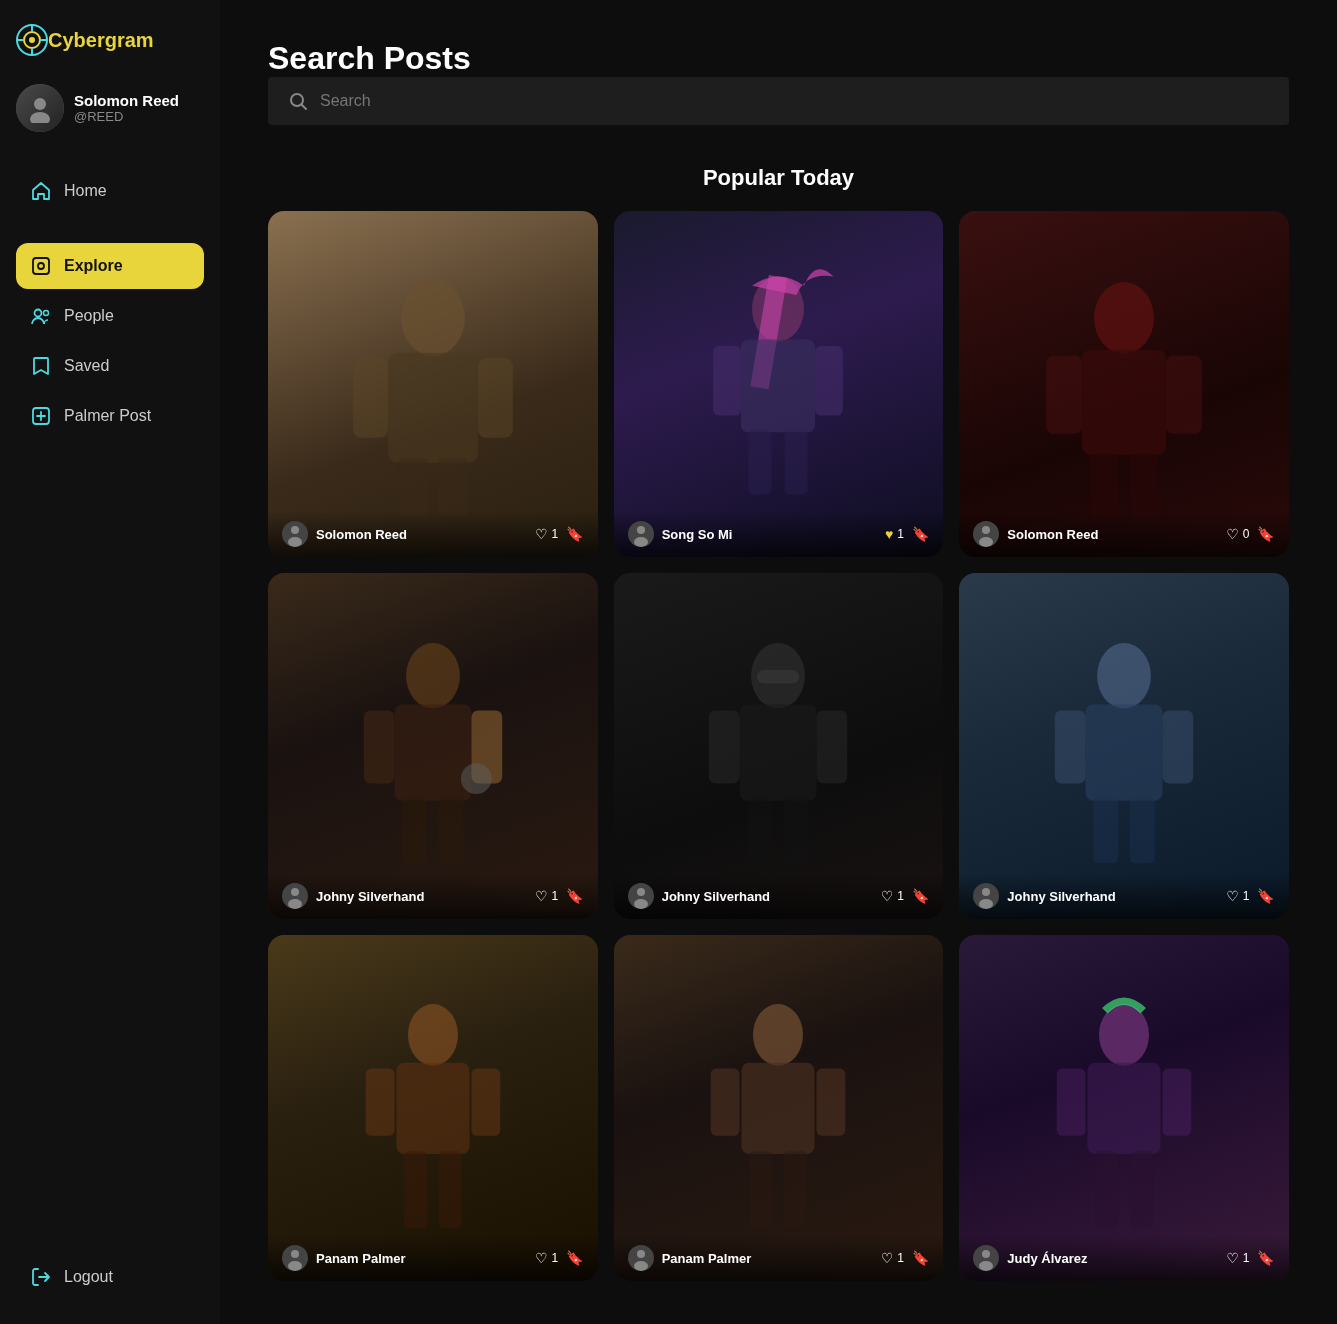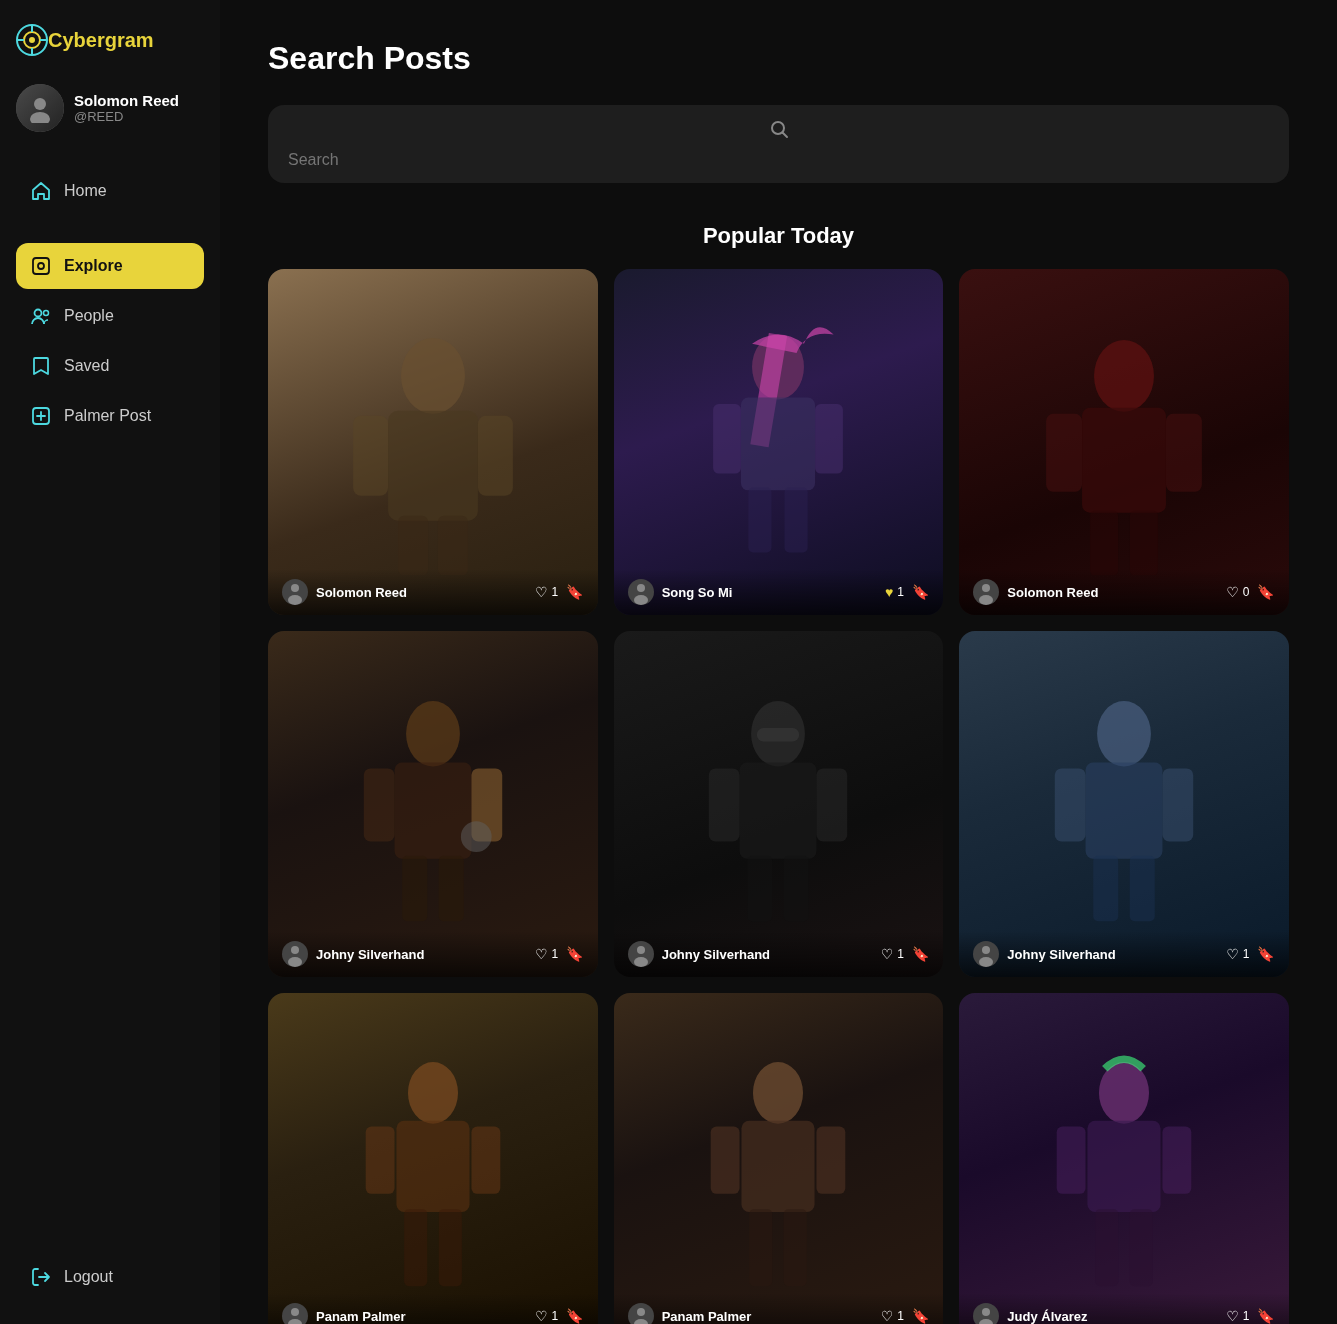--- a/index.html
+++ b/index.html
@@ -114,33 +114,31 @@
     .main {
       margin-left: 220px;
       flex: 1;
       padding: 40px 48px;
       max-width: 1117px;
     }
     .page-title {
       font-size: 32px;
       font-weight: 800;
       color: #fff;
-      margin-bottom: 28px;
     }
     .search-bar {
       background: #1e1e1e;
       border: none;
-      border-radius: 16px;
+      border-radius: 4px;
       padding: 14px 20px;
       display: flex;
       align-items: center;
       gap: 12px;
       margin-bottom: 40px;
       width: 100%;
-      flex-direction: column;
     }
     .search-bar input {
       background: transparent;
       border: none;
       outline: none;
       color: #888;
       font-size: 16px;
       width: 100%;
     }
     .search-icon-svg {

